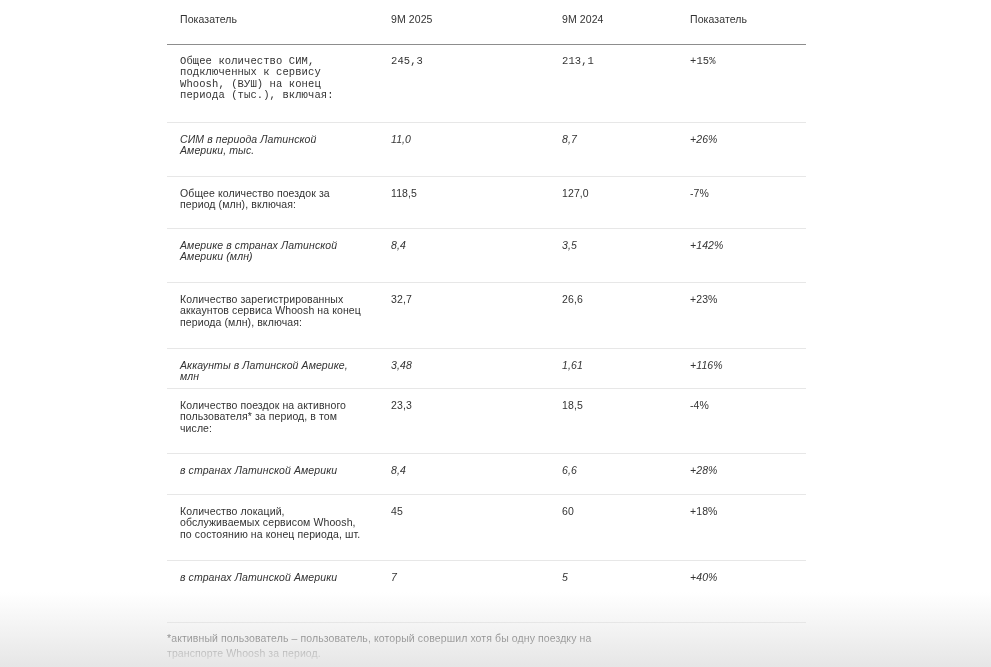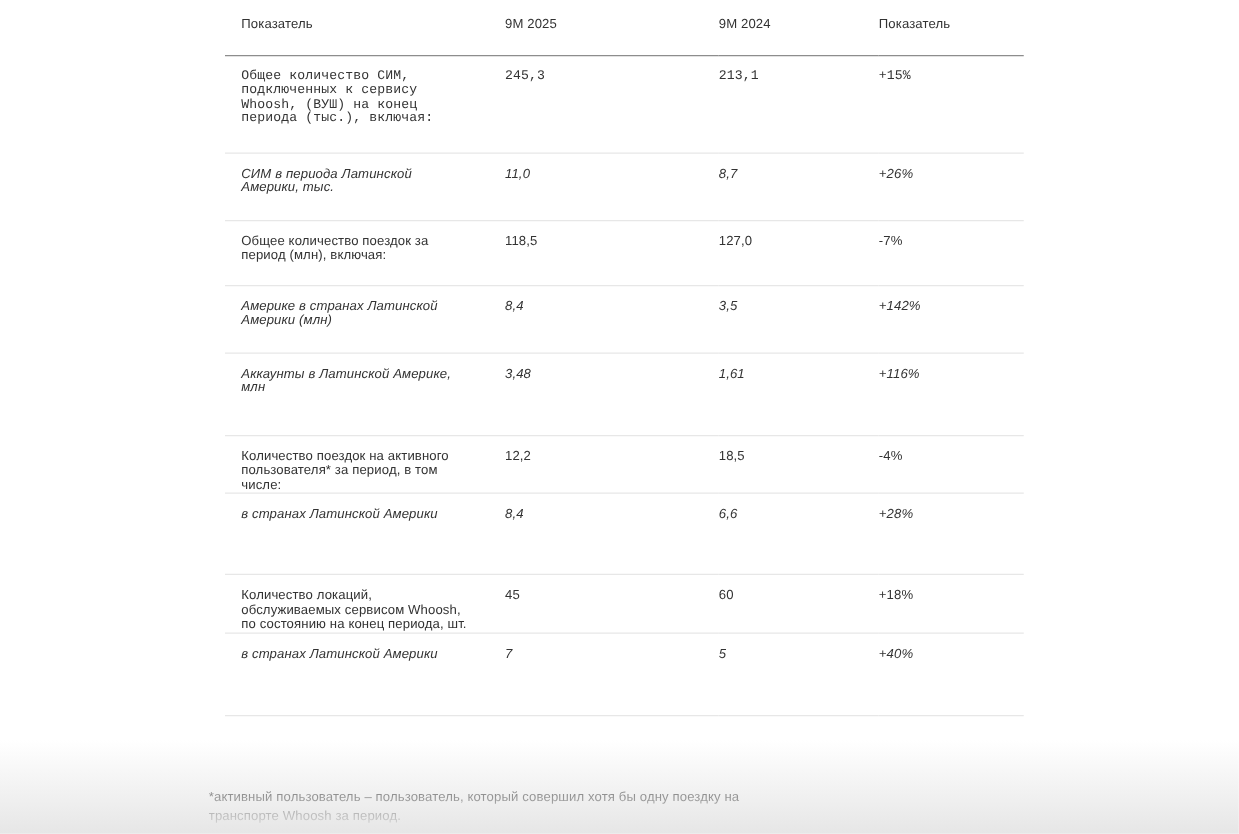--- a/index.html
+++ b/index.html
@@ -11,21 +11,21 @@
     height: 667px;
     position: relative;
     background: #ffffff;
     font-family: "Liberation Sans", sans-serif;
     color: #333333;
     overflow: hidden;
   }
 
   .metrics-table {
     position: absolute;
-    left: 180px;
+    left: 167px;
     top: 0;
     width: 639px;
     border-collapse: collapse;
     table-layout: fixed;
   }
   .metrics-table col.c1 { width: 224px; }
   .metrics-table col.c2 { width: 171px; }
   .metrics-table col.c3 { width: 128px; }
   .metrics-table col.c4 { width: 116px; }
 
@@ -128,29 +128,35 @@
       <td>118,5</td>
       <td>127,0</td>
       <td>-7%</td>
     </tr>
     <tr class="italic">
       <td>Америке в странах Латинской Америки (млн)</td>
       <td>8,4</td>
       <td>3,5</td>
       <td>+142%</td>
     </tr>
+    <tr>
+      <td>Количество зарегистрированных аккаунтов сервиса Whoosh на конец периода (млн), включая:</td>
+      <td>32,7</td>
+      <td>26,6</td>
+      <td>+23%</td>
+    </tr>
     <tr class="italic">
       <td>Аккаунты в Латинской Америке, млн</td>
       <td>3,48</td>
       <td>1,61</td>
       <td>+116%</td>
     </tr>
     <tr>
       <td>Количество поездок на активного пользователя* за период, в том числе:</td>
-      <td>12,2</td>
+      <td>23,3</td>
       <td>18,5</td>
       <td>-4%</td>
     </tr>
     <tr class="italic">
       <td>в странах Латинской Америки</td>
       <td>8,4</td>
       <td>6,6</td>
       <td>+28%</td>
     </tr>
     <tr>

